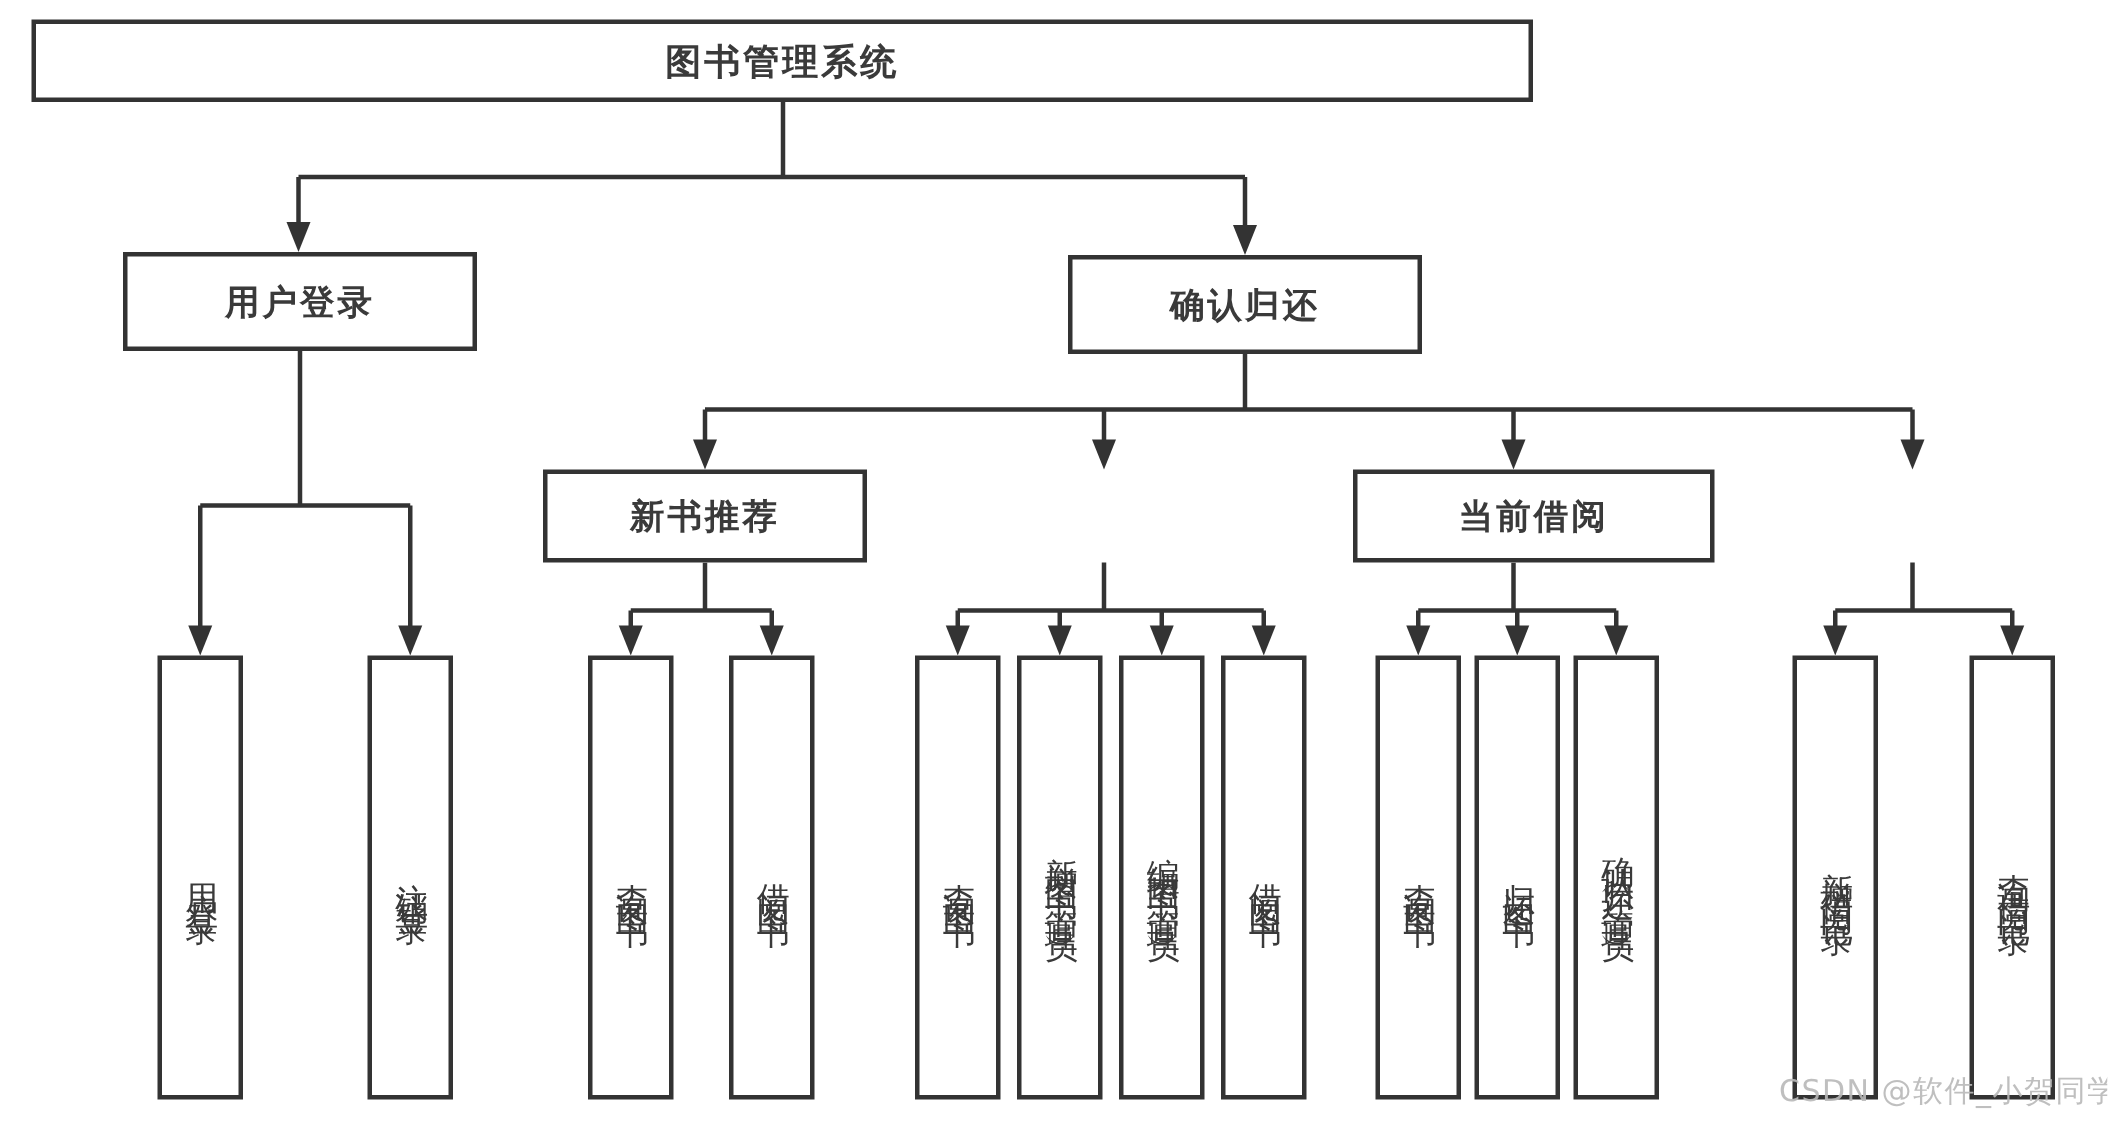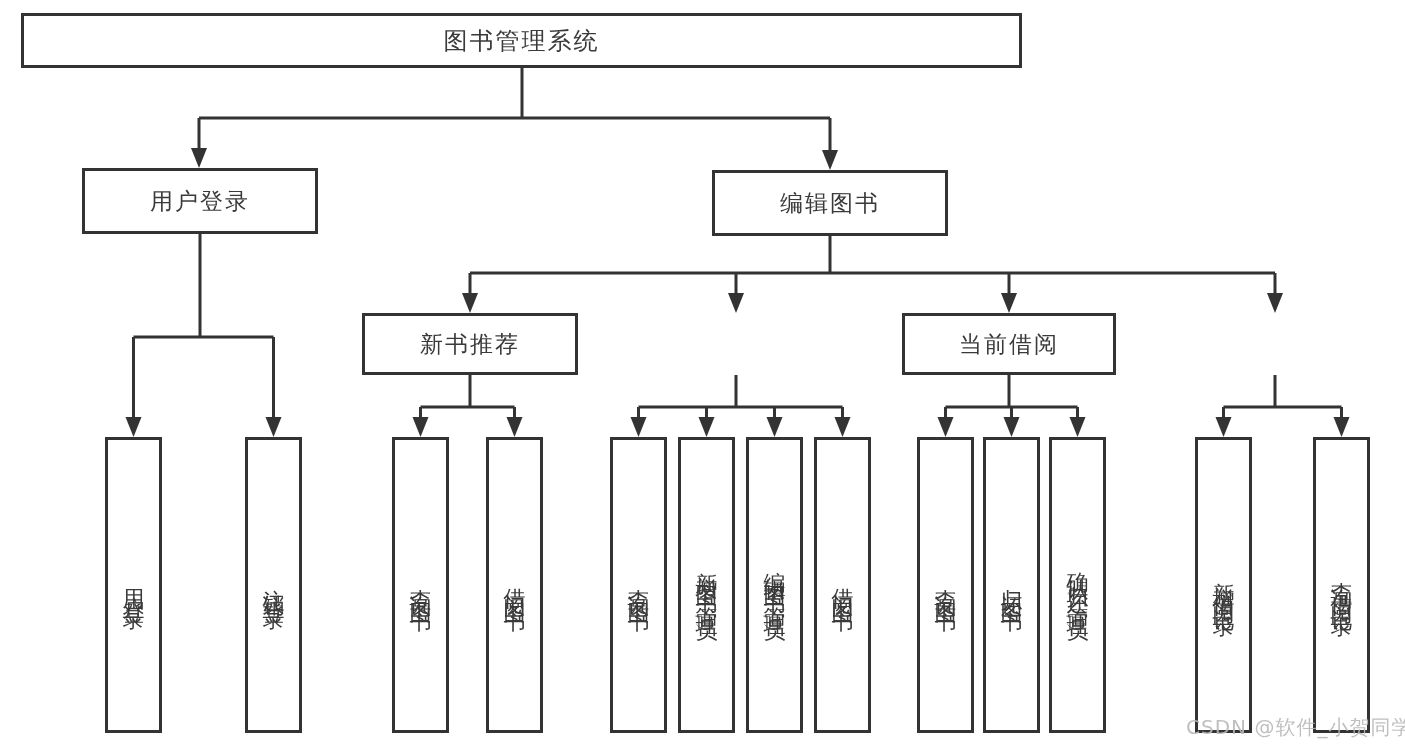--- a/index.html
+++ b/index.html
@@ -22,29 +22,30 @@
   svg.wires path{stroke:var(--line);stroke-width:3;fill:none;}
   svg.wires path.head{fill:var(--line);stroke:none;}
 
   .node{
     position:absolute;
     background:var(--box-bg);
     border:3px solid var(--line);
     display:flex;align-items:center;justify-content:center;
     z-index:2;
     color:var(--text);
+    font-weight:bold;
   }
   .hnode{font-size:23px;letter-spacing:2px;white-space:nowrap;}
   .title-box{left:21px;top:13px;width:1001px;height:55px;font-size:24px;}
   .lv2-left {left:82px; top:168px;width:236px;height:66px;}
   .lv2-right{left:712px;top:170px;width:236px;height:66px;}
   .lv3{top:313px;height:62px;justify-content:center;}
   .lv3.n1{left:362px;width:216px;}
   .lv3.n2{left:628px;width:215px;}
-  .lv3.n3{left:902px;width:214px;}
+  .lv3.n3{left:902px;width:241px;}
   .lv3.n4{left:1168px;width:214px;}
 
   .vnode{
     position:absolute;
     top:437px;height:296px;width:57px;
     background:var(--box-bg);
     border:3px solid var(--line);
     display:flex;align-items:center;justify-content:center;
     z-index:2;
   }
@@ -156,21 +157,21 @@
   </svg>
 
   <div class="node hnode title-box">
     <span>图书管理系统</span>
   </div>
 
   <div class="node hnode lv2-left">
     <span>用户登录</span>
   </div>
   <div class="node hnode lv2-right">
-    <span>编辑图书</span>
+    <span>确认归还</span>
   </div>
 
   <div class="node hnode lv3 n1">
     <span>新书推荐</span>
   </div>
   <div class="node hnode lv3 n3">
     <span>当前借阅</span>
   </div>
 
   <div class="vnode vA1">

